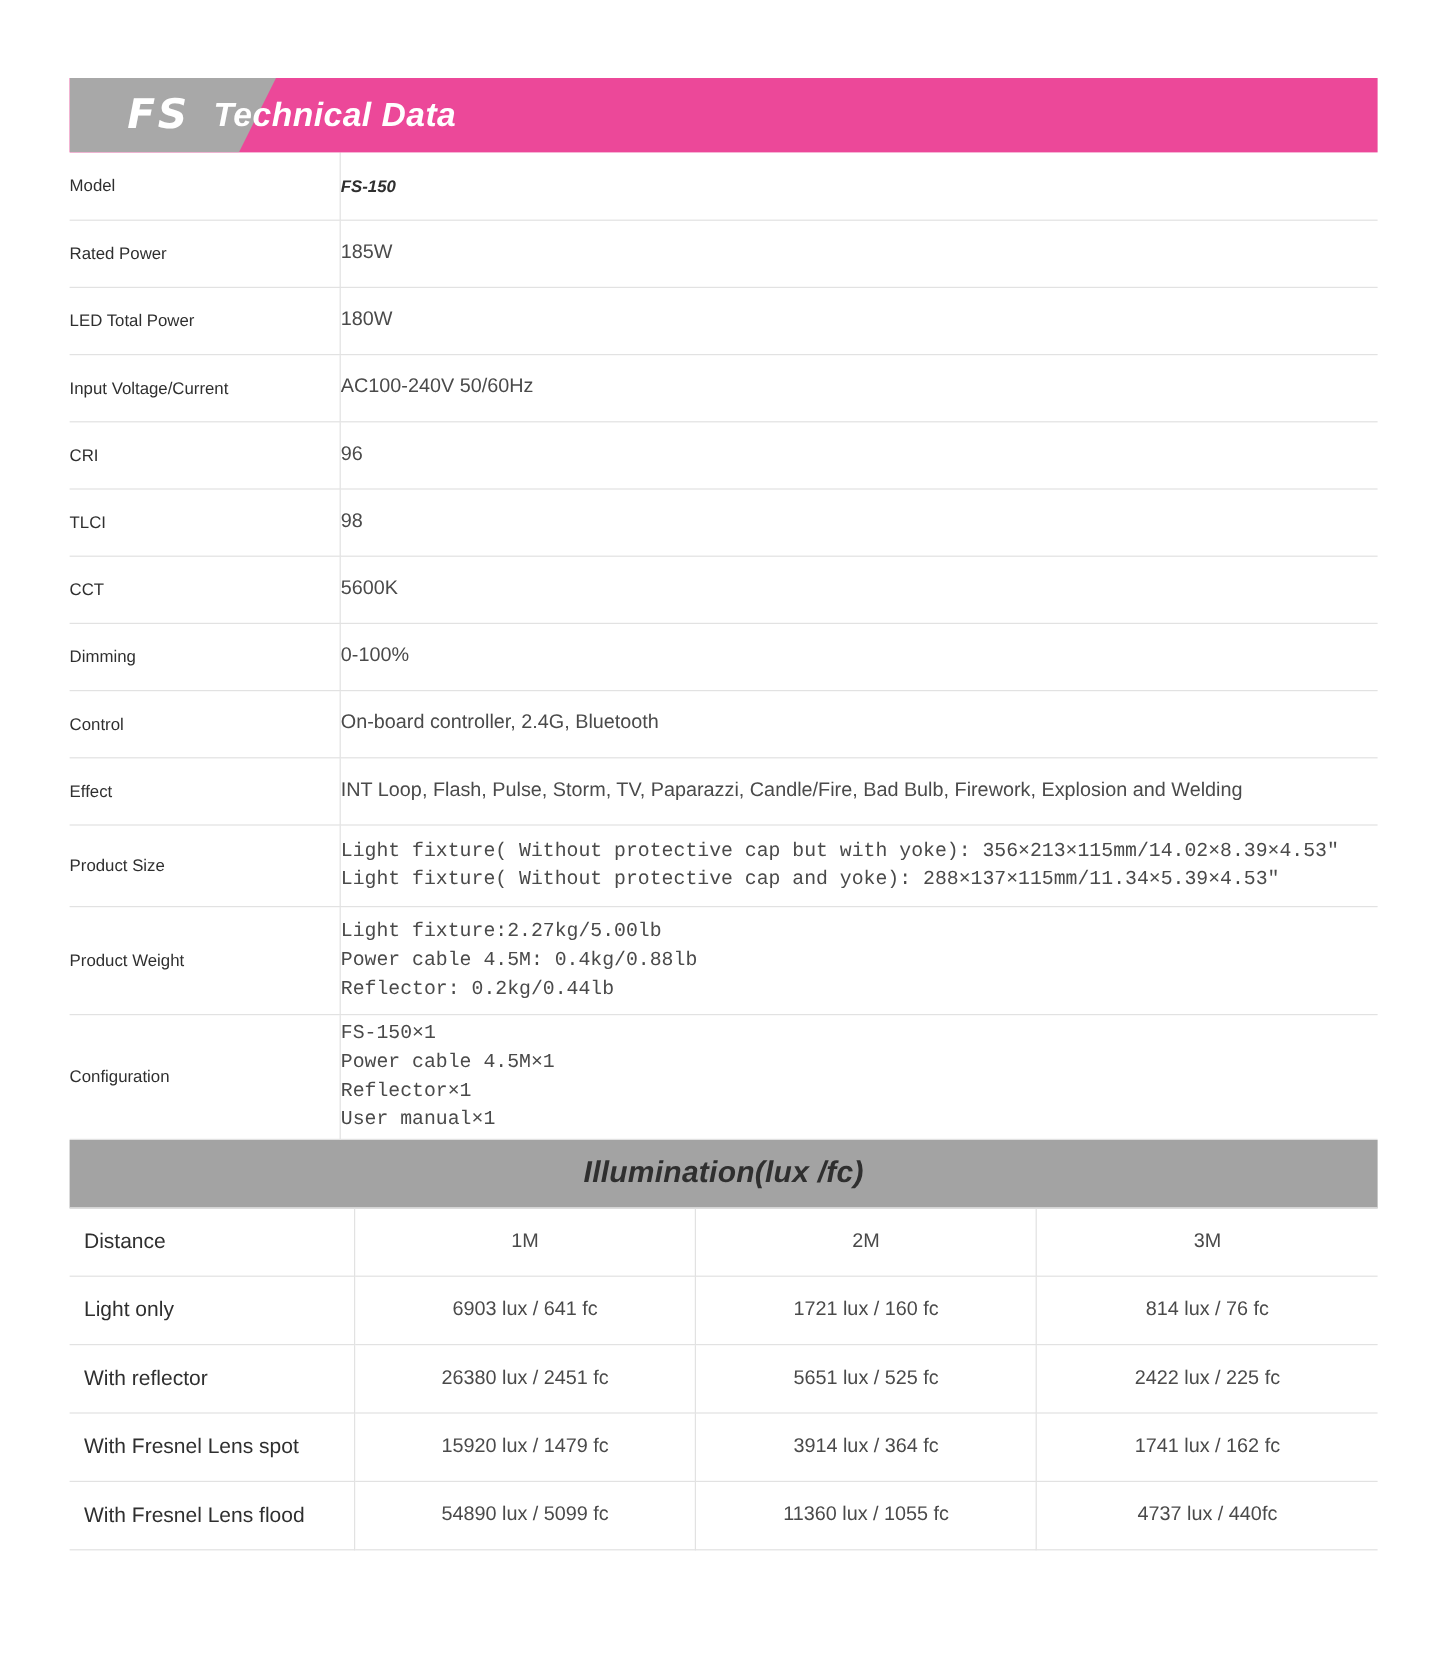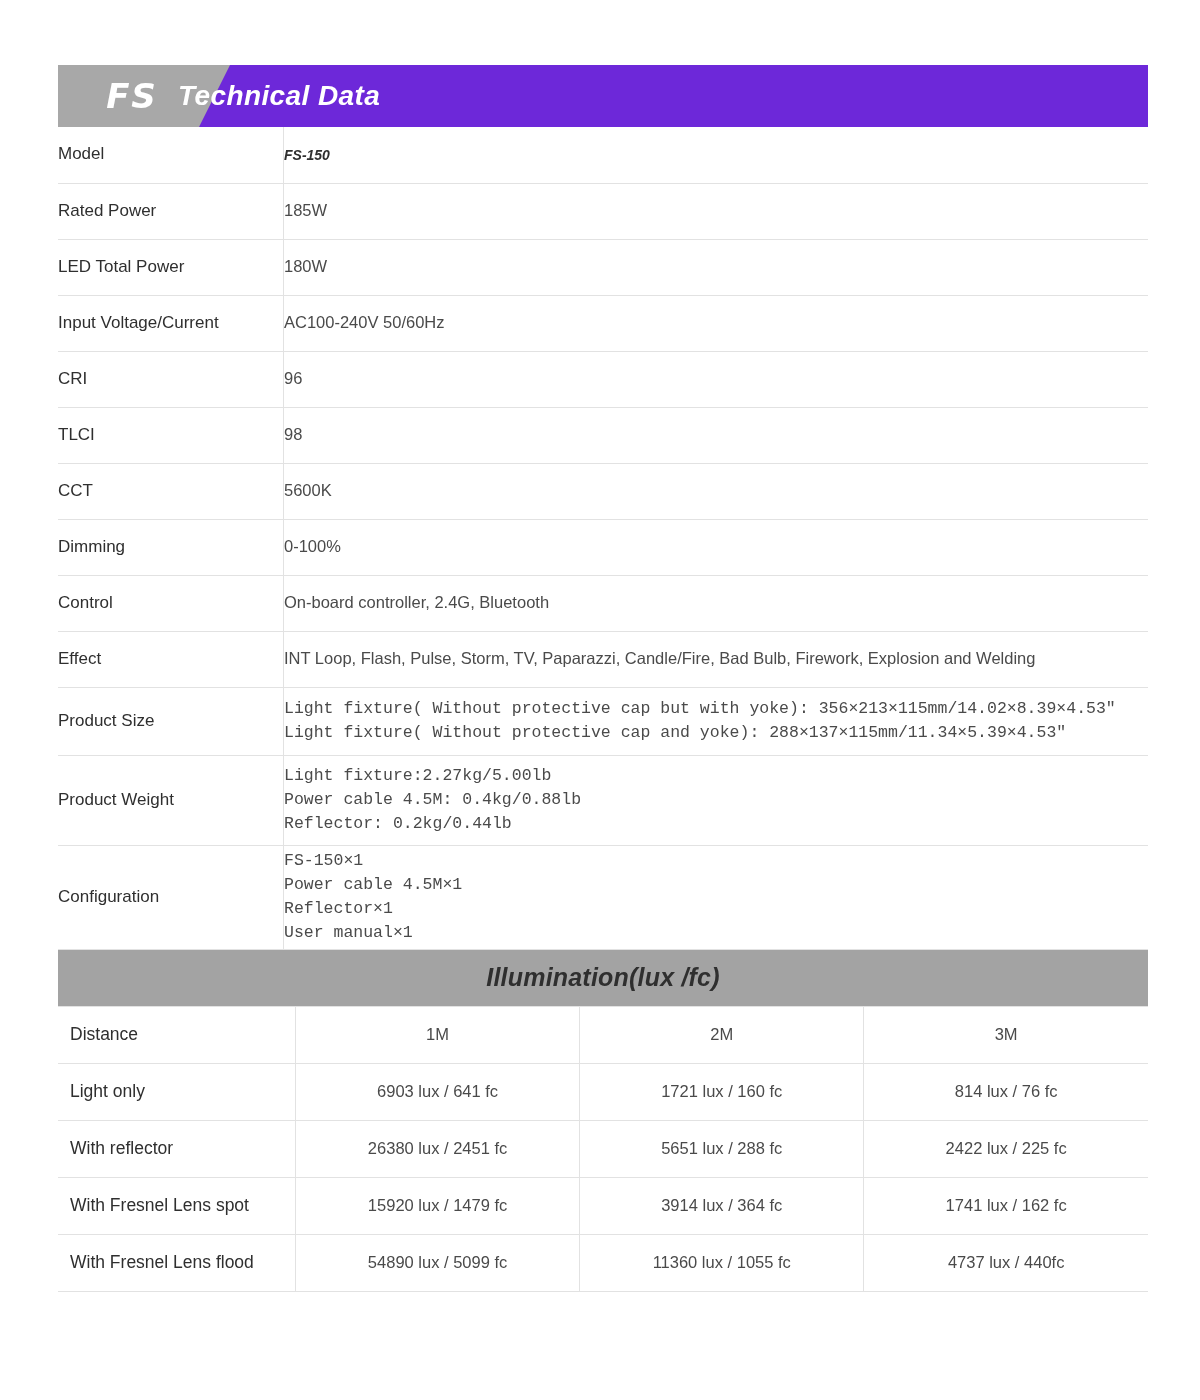--- a/index.html
+++ b/index.html
@@ -19,21 +19,21 @@
     position: relative;
     width: 1090px;
     margin: 0 0 0 58px;
     padding-top: 65px;
   }
 
   
   .header-band {
     position: relative;
     height: 62px;
-    background: #6d28d9;
+    background: #ec4899;
     overflow: hidden;
     display: flex;
     align-items: center;
   }
   .logo-block {
     position: absolute;
     left: 0;
     top: 0;
     width: 172px;
     height: 62px;
@@ -76,21 +76,21 @@
     table-layout: fixed;
   }
   table.spec td {
     border-bottom: 1px solid #e2e2e2;
     vertical-align: middle;
     padding: 0;
   }
   td.label {
     width: 225px;
     padding: 0 0 0 12px;
-    font-size: 17px;
+    font-size: 14px;
     color: #2f2f2f;
     border-right: 1px solid #e2e2e2;
     line-height: 1.35;
   }
   td.value {
     padding: 0 4px 0 17px;
     font-size: 16.5px;
     color: #4a4a4a;
     line-height: 1.45;
   }
@@ -246,21 +246,21 @@
         </tr>
         <tr>
           <td class="ilabel">Light only</td>
           <td class="icell">6903 lux / 641 fc</td>
           <td class="icell">1721 lux / 160 fc</td>
           <td class="icell">814 lux / 76 fc</td>
         </tr>
         <tr>
           <td class="ilabel">With reflector</td>
           <td class="icell">26380 lux / 2451 fc</td>
-          <td class="icell">5651 lux / 288 fc</td>
+          <td class="icell">5651 lux / 525 fc</td>
           <td class="icell">2422 lux / 225 fc</td>
         </tr>
         <tr>
           <td class="ilabel">With Fresnel Lens spot</td>
           <td class="icell">15920 lux / 1479 fc</td>
           <td class="icell">3914 lux / 364 fc</td>
           <td class="icell">1741 lux / 162 fc</td>
         </tr>
         <tr>
           <td class="ilabel">With Fresnel Lens flood</td>

